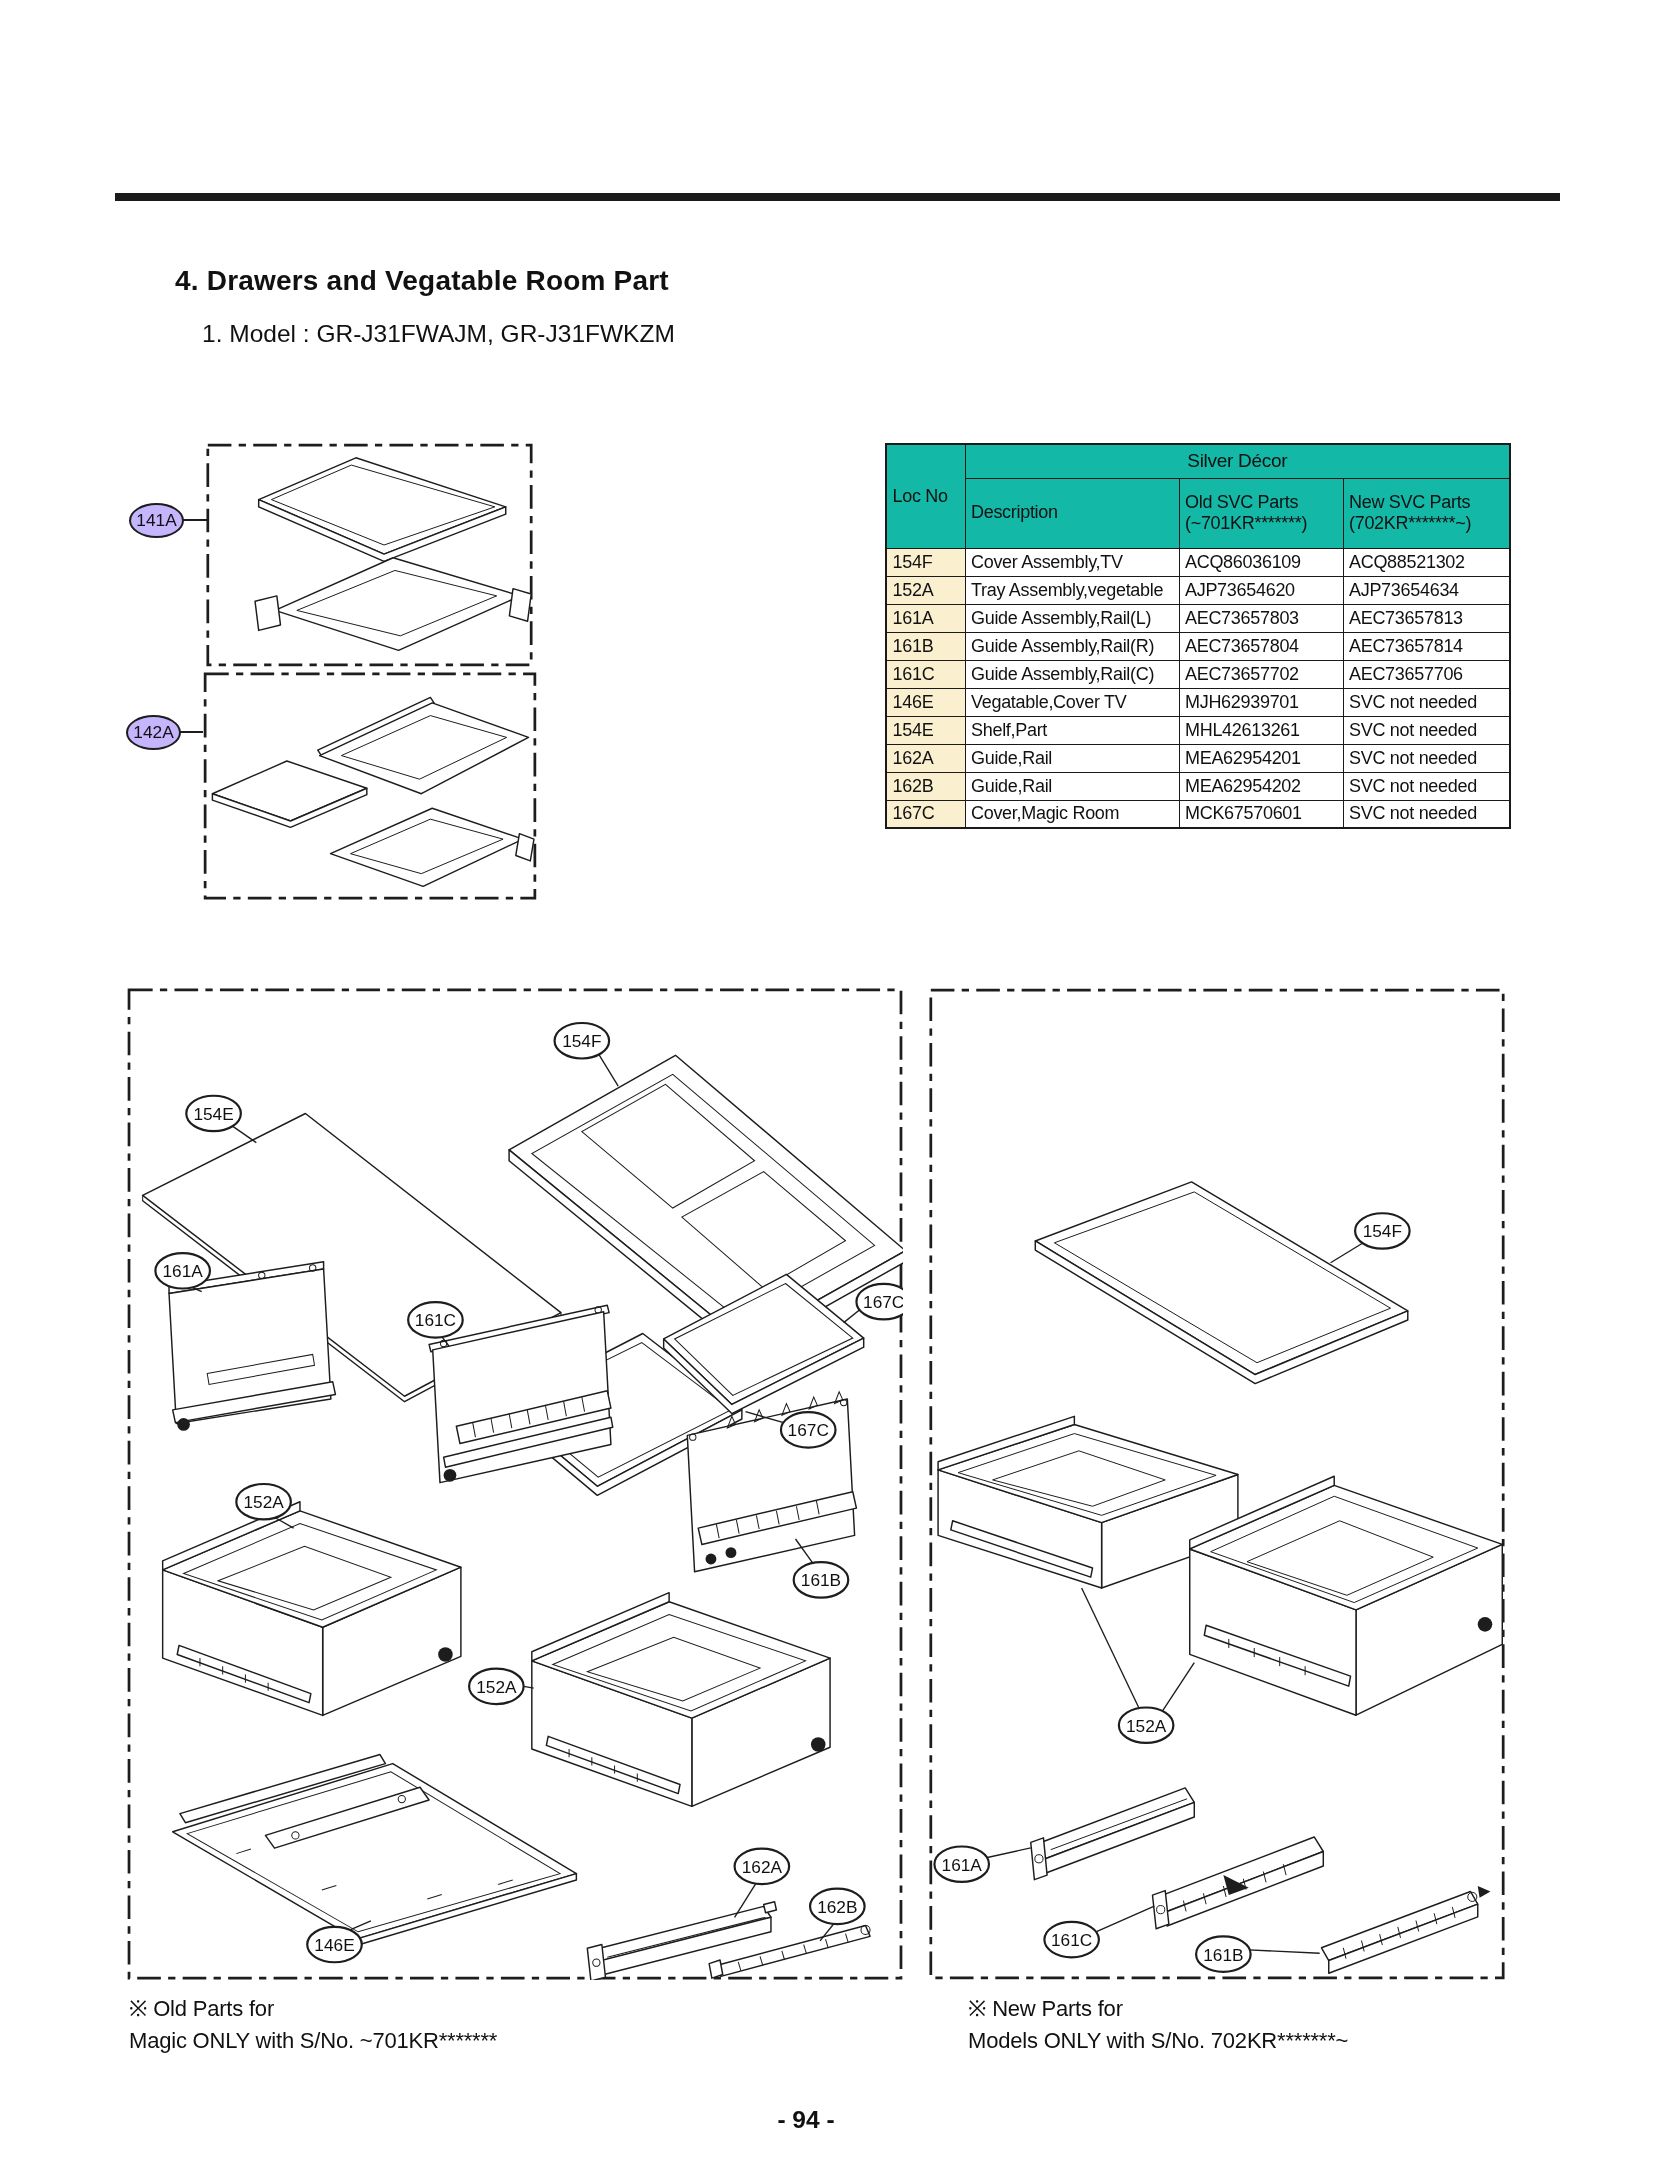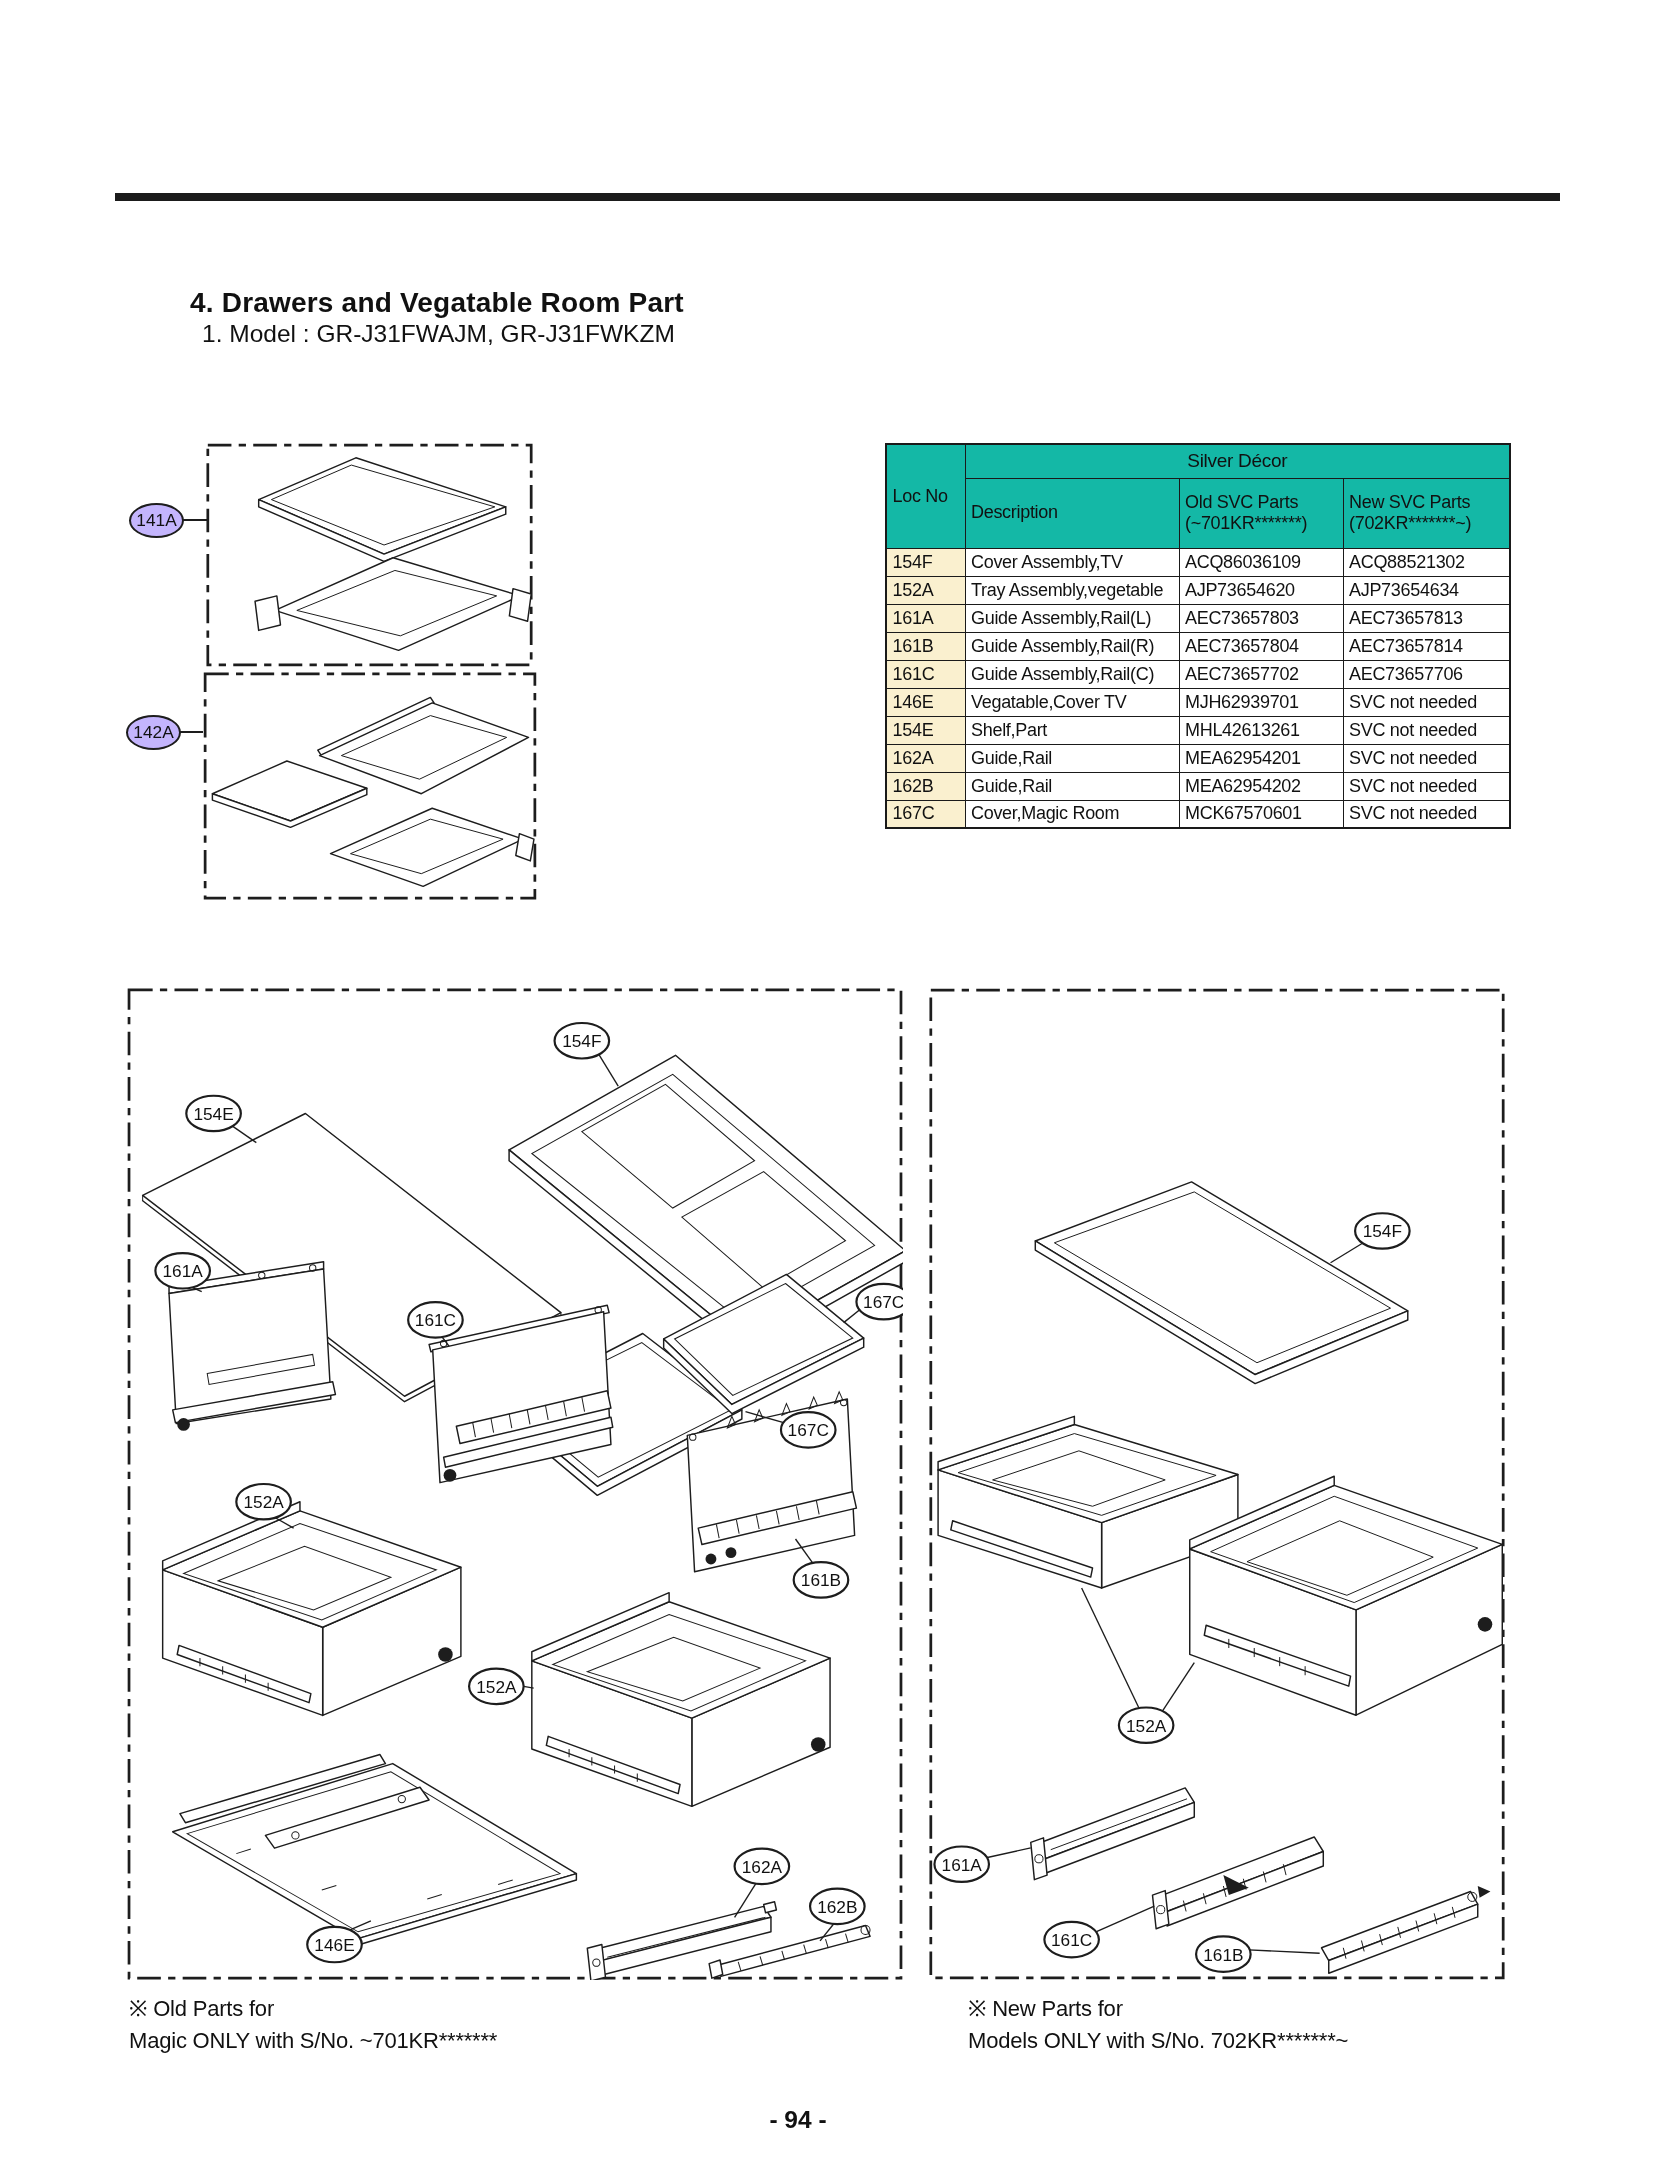--- a/index.html
+++ b/index.html
@@ -2,38 +2,38 @@
 <html style="font-size:14.5px"><head>
 <meta charset="utf-8">
 <style>
   html,body{margin:0;padding:0;background:#888;}
   #page{
     position:relative;width:1676px;height:2182px;background:#ffffff;
     font-family:"Liberation Sans",sans-serif;color:#111;overflow:hidden;
   }
   .abs{position:absolute;}
   #top-rule{left:115px;top:193px;width:1445px;height:8.2px;background:#1b1b1b;}
-  #page-title{left:190px;top:265px;font-size:28px;font-weight:bold;letter-spacing:0.2px;margin-top:22px;}
+  #page-title{left:175px;top:265px;font-size:28px;font-weight:bold;letter-spacing:0.2px;}
   #page-subtitle{left:202px;top:320px;font-size:24.5px;}
   
   #parts-table{left:885px;top:443px;border-collapse:collapse;table-layout:fixed;}
   #parts-table td,#parts-table th{
     border:1.8px solid #1a1a1a;font-weight:normal;font-size:18px;
     padding:0.9px 5.5px;letter-spacing:-0.3px;text-align:left;vertical-align:middle;
     overflow:hidden;white-space:nowrap;
   }
   #parts-table{border:2.7px solid #1a1a1a;}
   #parts-table .hdr{background:#14b8a6;}
   #parts-table .loc{background:#faf0cf;}
   #parts-table .grp{text-align:center;height:31px;font-size:19px;}
   #parts-table .h2{height:67px;line-height:1.2;}
   #parts-table tr.data{height:28px;}
   
   .caption{font-size:22px;line-height:32px;letter-spacing:-0.2px;}
-  #page-number{left:0;top:2106px;width:1596px;text-align:center;font-size:24.5px;font-weight:bold;}
+  #page-number{left:0;top:2106px;width:1596px;text-align:center;font-size:24.5px;font-weight:bold;padding-left:8px;}
   
   .co-div{
     width:55px;height:35px;border:2.3px solid #1d1d1d;border-radius:50%;
     display:flex;align-items:center;justify-content:center;font-size:17.3px;background:#c4b5fd;box-sizing:border-box;
   }
   .co-line{height:1.8px;background:#1d1d1d;}
   
   svg{display:block;}
   .ln{fill:none;stroke:#1d1d1d;stroke-width:1.6;stroke-linejoin:round;stroke-linecap:round;}
   .fw{fill:#ffffff;stroke:#1d1d1d;stroke-width:1.6;stroke-linejoin:round;}

